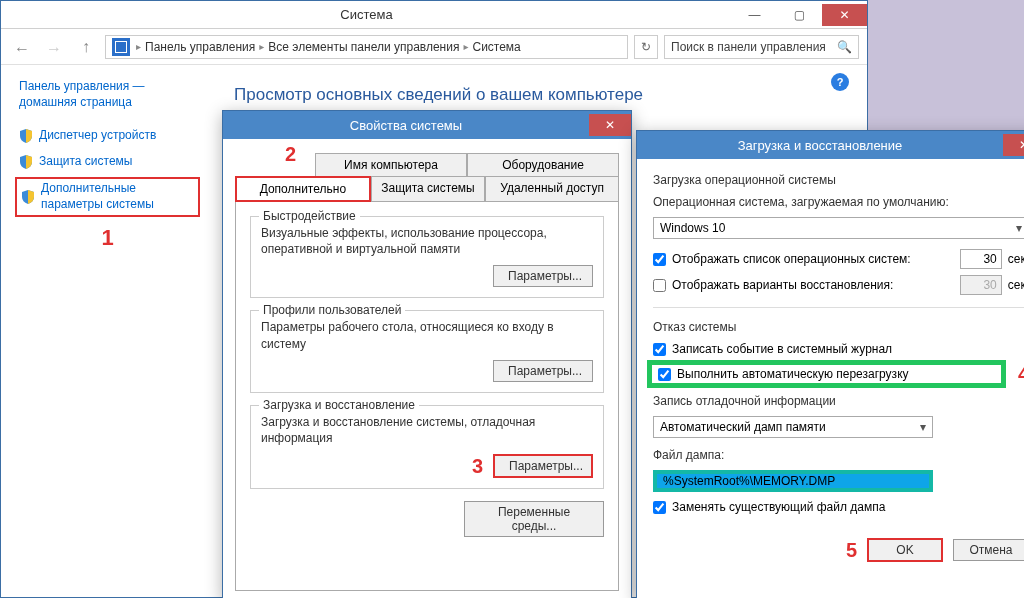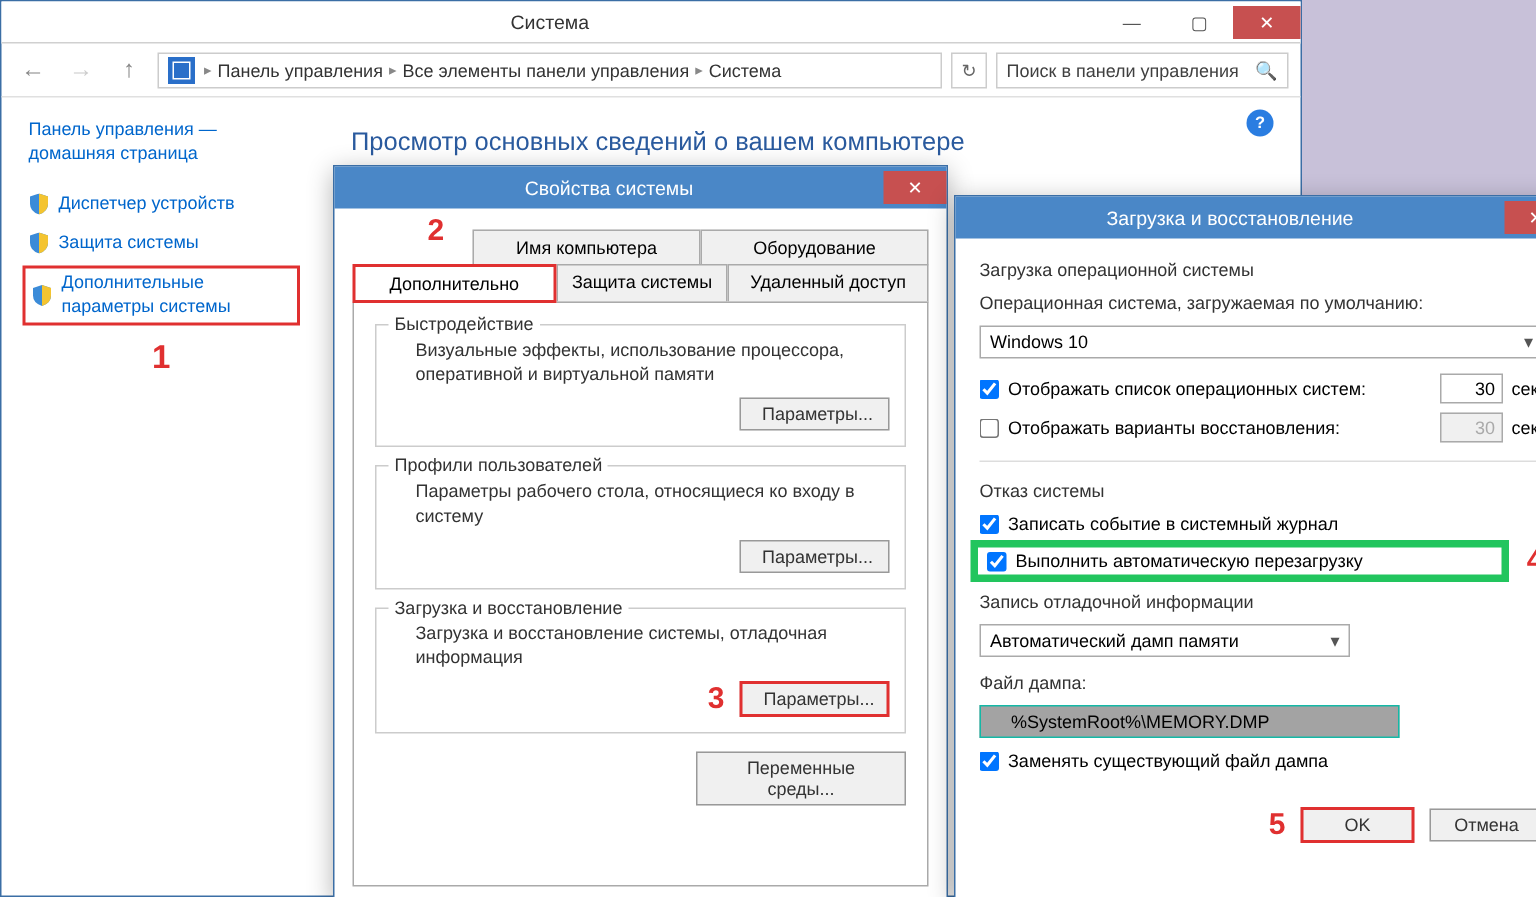--- a/index.html
+++ b/index.html
@@ -43,39 +43,39 @@
 .dlg-title .close{width:42px;height:22px;background:#c75050;display:flex;align-items:center;justify-content:center;color:#fff}
 .dlg-title .close::before{content:"✕";font-size:12px}
 .tab{border:1px solid #aaa;padding:4px 8px;background:#f0f0f0;font-size:12px;margin-bottom:-1px}
 .tab.row2{border-bottom:1px solid #aaa}
 .tab.active{background:#fff;border-bottom:1px solid #fff;z-index:1}
 .tab.hl{border:2px solid #e03030}
 .tabrow1{display:flex;margin:0 12px}
 .tabrow2{display:flex;margin:0 12px}
 .tabbody{border:1px solid #aaa;margin:0 12px 10px 12px;padding:14px 14px;background:#fff;height:390px;position:relative}
 .note{color:#333;margin-bottom:12px;line-height:1.35}
-.group{border:1px solid #ccc;padding:8px 10px 10px 26px;margin-bottom:12px;position:relative}
+.group{border:1px solid #ccc;padding:8px 10px 10px 10px;margin-bottom:12px;position:relative}
 .group .glabel{position:absolute;top:-8px;left:8px;background:#fff;padding:0 4px;color:#333}
 .group .gtext{color:#333;line-height:1.35;margin-bottom:8px}
 .group .gbtn{display:block;margin-left:auto;width:100px}
 .winbtn{border:1px solid #999;background:#f0f0f0;padding:3px 14px;font-size:12px;color:#333;cursor:default}
 .winbtn.hl{border:2px solid #e03030}
 .marker2{position:absolute;color:#e03030;font-size:20px;font-weight:bold}
 
 .recov-dialog{position:absolute;left:636px;top:130px;width:410px;height:470px;background:#fff;border:1px solid #3b6ea5;box-shadow:0 4px 16px rgba(0,0,0,.3)}
 .recov-body{padding:14px 16px}
 .sect-label{color:#333;margin-bottom:8px}
 .field-row{display:flex;align-items:center;margin-bottom:6px;gap:8px}
 .select{border:1px solid #aaa;height:22px;padding:0 6px;display:flex;align-items:center;background:#fff;position:relative}
 .select::after{content:"▾";position:absolute;right:6px;color:#555}
 .spin{width:42px;height:20px;border:1px solid #aaa;padding:0 4px;text-align:right;background:#fff}
 .spin.disabled{background:#f0f0f0;color:#aaa}
 .chk{display:flex;align-items:center;gap:6px}
 .chk input{width:13px;height:13px}
-.textbox{border:1px solid #14b8a6;height:22px;padding:0 20px;background:#a3a3a3;display:flex;align-items:center}
+.textbox{border:4px solid #14b8a6;height:22px;padding:0 6px;background:#0ea5e9;display:flex;align-items:center}
 .divider{border-top:1px solid #ddd;margin:12px 0}
 .group2{margin-bottom:12px}
 .hl-row{border:5px solid #22c55e;padding:2px 6px;margin:-2px -6px}
 </style>
 </head>
 <body>
 
 <div class="sys-window">
   <div class="titlebar">
     <div class="title">Система</div>
@@ -223,21 +223,21 @@
       <div class="field-row">
         <div class="hl-row" style="flex:1">
             <label class="chk">
               <input type="checkbox" checked="" style="">
               <span>Выполнить автоматическую перезагрузку</span>
             </label>
           </div>
         <span class="marker2" style="position:static;margin-left:10px">4</span>
       </div>
       <div class="sect-label" style="margin-top:8px">Запись отладочной информации</div>
-      <div class="select" style="width:247px">
+      <div class="select" style="width:280px">
           <span>Автоматический дамп памяти</span>
         </div>
       <div class="sect-label" style="margin-top:10px">Файл дампа:</div>
       <div class="textbox" style="width:280px">
           <span>%SystemRoot%\MEMORY.DMP</span>
         </div>
       <div class="field-row" style="margin-top:8px">
           <label class="chk">
             <input type="checkbox" checked="" style="">
             <span>Заменять существующий файл дампа</span>

